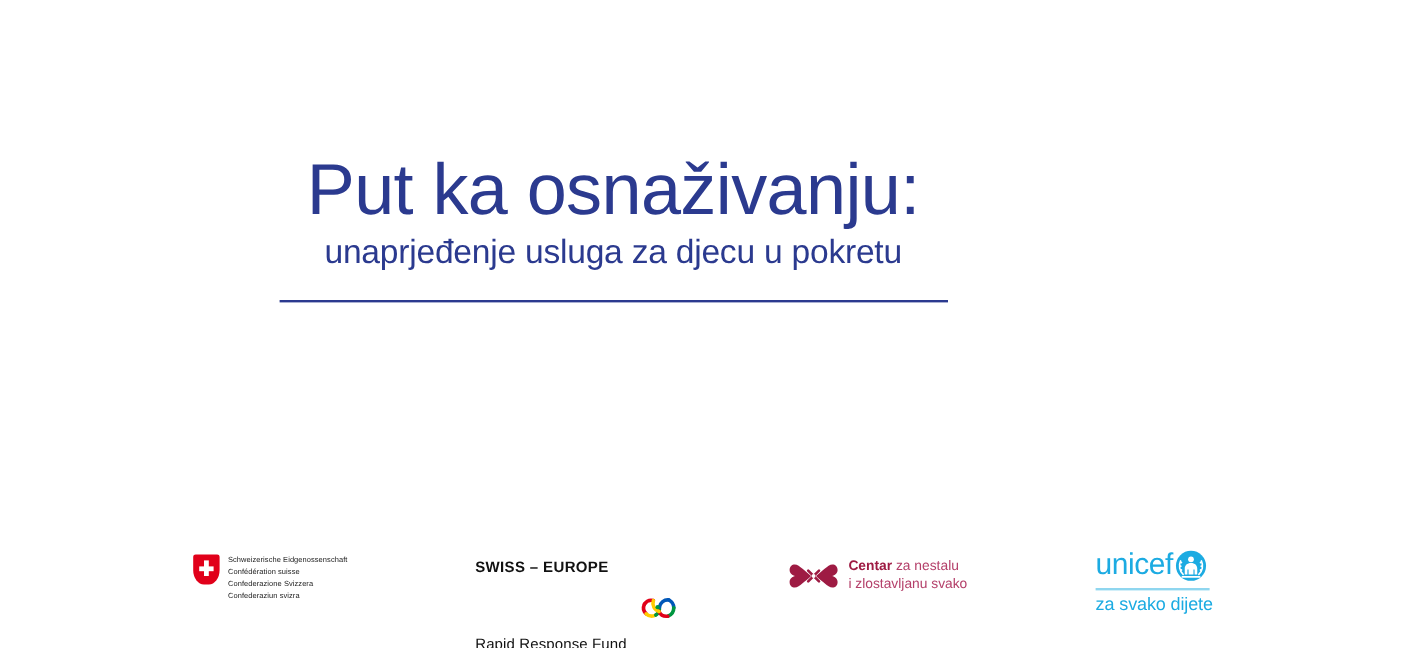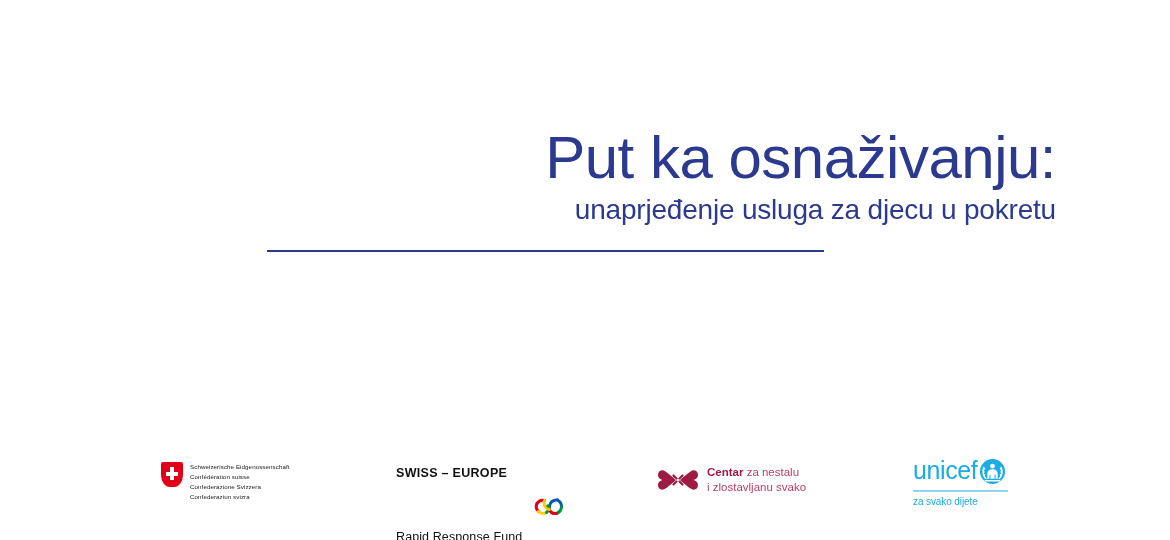--- a/index.html
+++ b/index.html
@@ -19,22 +19,21 @@
     background: #ffffff;
     overflow: hidden;
   }
 
   
   .title-block {
     position: absolute;
     left: 0;
     top: 126px;
     width: 1022px;
-    text-align: right;
-    margin-left: 34px;
+    text-align: center;
   }
   .title-main {
     display: block;
     color: #2b3a8f;
     font-family: "Liberation Sans", sans-serif;
     font-size: 60px;
     font-weight: 400;
     line-height: 1.05;
     letter-spacing: -0.5px;
     white-space: nowrap;
@@ -203,21 +202,21 @@
   }
   .unicef-rule {
     width: 95px;
     height: 1.5px;
     background: #8fd6ef;
     margin: 5px 0 4px 0;
   }
   .unicef-tag {
     color: #1cabe2;
     font-family: "Liberation Sans", sans-serif;
-    font-size: 10px;
+    font-size: 15px;
     letter-spacing: -0.1px;
     line-height: 1.1;
     white-space: nowrap;
   }
 </style>
 </head>
 <body>
 
 <div class="slide">
 

